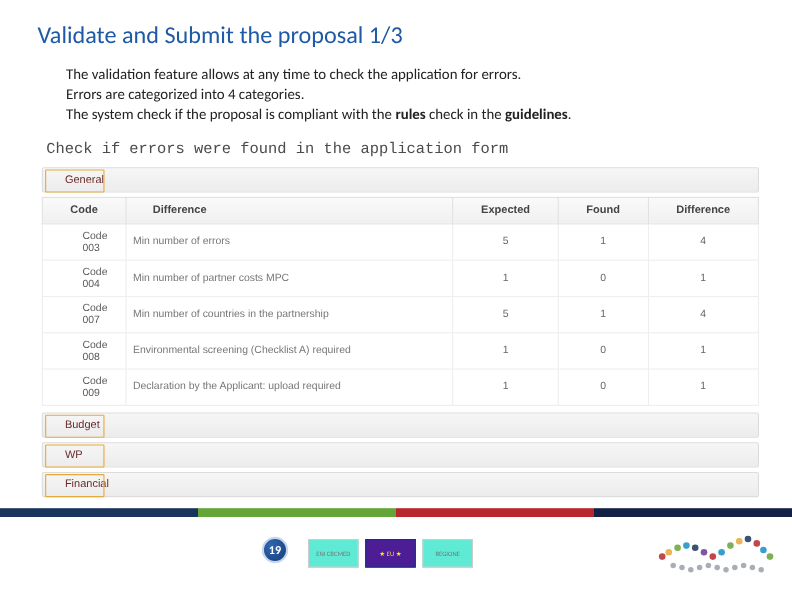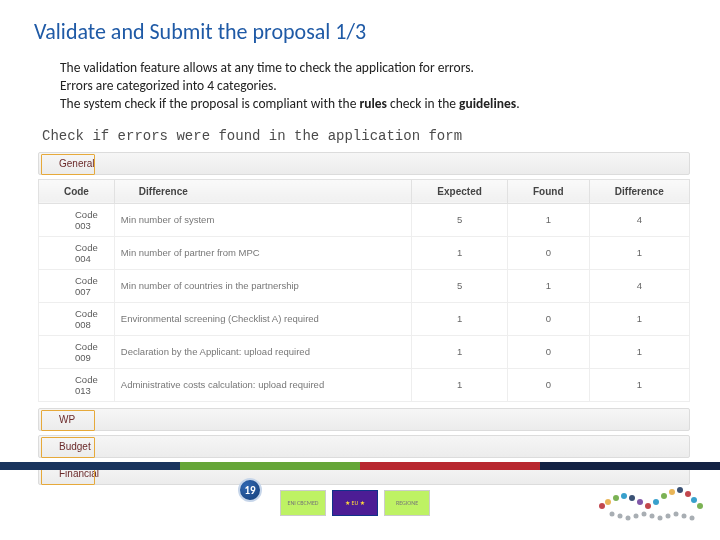--- a/index.html
+++ b/index.html
@@ -55,34 +55,34 @@
   td.code-col { color: #5a5a5a; padding-left: 36px; }
   td.desc-col { color: #777; }
   .footer-strip {
     position: absolute; left: 0; right: 0; top: 462px; height: 8px;
     display: flex;
   }
   .footer-strip div { flex: 1; }
   .fs1{background:#19345d;} .fs2{background:#65a537;}
   .fs3{background:#b8272f;} .fs4{background:#132244;}
   .page-num {
-    position: absolute; left: 238px; top: 478px;
+    position: absolute; left: 238px; top: 488px;
     width: 24px; height: 24px; border-radius: 50%;
     background: radial-gradient(circle at 30% 30%, #2f67b2, #153e77);
     color: #fff; font-size: 11px; font-weight: 600;
     display: flex; align-items: center; justify-content: center;
     border: 2px solid #c7d6ea;
   }
   .logos {
     position: absolute; left: 280px; top: 490px;
     display: flex; gap: 6px; align-items: center;
   }
   .logo {
     width: 46px; height: 26px; border: 1px solid #ccc;
-    background: #bef264; display:flex; align-items:center; justify-content:center;
+    background: #5eead4; display:flex; align-items:center; justify-content:center;
     font-size:6px; color:#777; text-align:center; line-height:1.1;
   }
   .logo.eu { background:#4c1d95; color:#ffd83a; border-color:#10338a; }
   .corner-art {
     position:absolute; right:8px; bottom:8px; width:130px; height:66px;
   }
 </style>
 </head>
 <body>
 
@@ -105,28 +105,28 @@
         <th class="code-col">Code</th>
         <th class="desc-col">Difference</th>
         <th class="num">Expected</th>
         <th class="num">Found</th>
         <th class="num">Difference</th>
       </tr>
     </thead>
     <tbody>
       <tr>
           <td class="code-col">Code 003</td>
-          <td class="desc-col">Min number of system</td>
+          <td class="desc-col">Min number of errors</td>
           <td class="num">5</td>
           <td class="num">1</td>
           <td class="num">4</td>
         </tr>
       <tr>
           <td class="code-col">Code 004</td>
-          <td class="desc-col">Min number of partner from MPC</td>
+          <td class="desc-col">Min number of partner costs MPC</td>
           <td class="num">1</td>
           <td class="num">0</td>
           <td class="num">1</td>
         </tr>
       <tr>
           <td class="code-col">Code 007</td>
           <td class="desc-col">Min number of countries in the partnership</td>
           <td class="num">5</td>
           <td class="num">1</td>
           <td class="num">4</td>
@@ -138,32 +138,25 @@
           <td class="num">0</td>
           <td class="num">1</td>
         </tr>
       <tr>
           <td class="code-col">Code 009</td>
           <td class="desc-col">Declaration by the Applicant: upload required</td>
           <td class="num">1</td>
           <td class="num">0</td>
           <td class="num">1</td>
         </tr>
-      <tr>
-          <td class="code-col">Code 013</td>
-          <td class="desc-col">Administrative costs calculation: upload required</td>
-          <td class="num">1</td>
-          <td class="num">0</td>
-          <td class="num">1</td>
-        </tr>
     </tbody>
   </table>
 
+  <div class="cat-bar hl">Budget</div>
   <div class="cat-bar hl">WP</div>
-  <div class="cat-bar hl">Budget</div>
   <div class="cat-bar hl">Financial</div>
 </div>
 
 <div class="footer-strip">
   <div class="fs1"></div>
     <div class="fs2"></div>
     <div class="fs3"></div>
     <div class="fs4"></div>
 </div>
 

